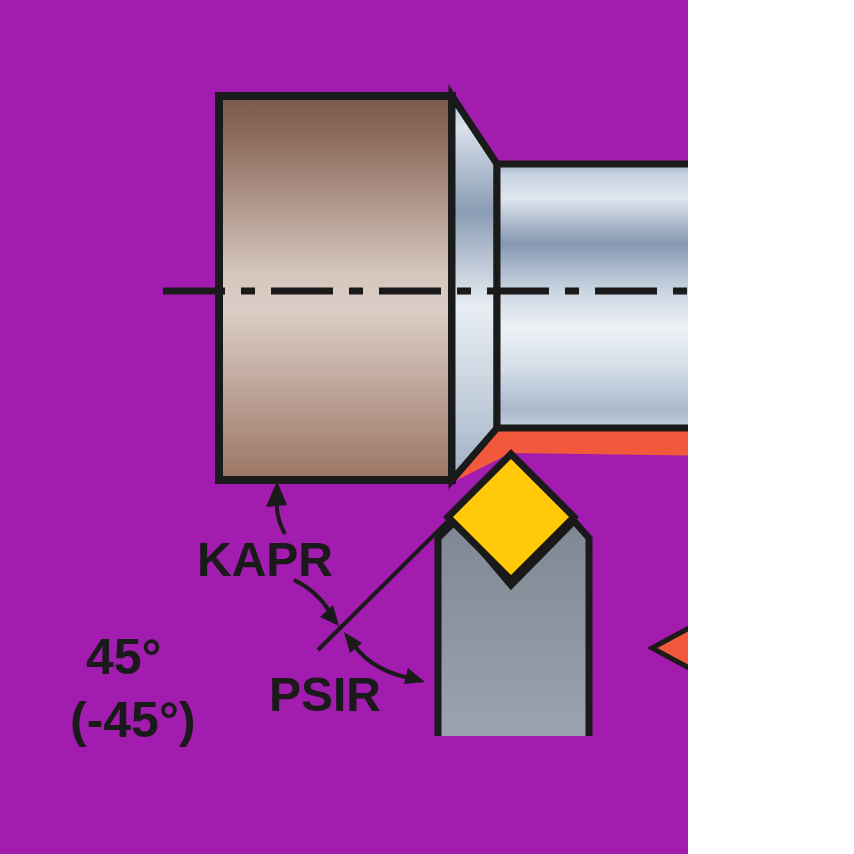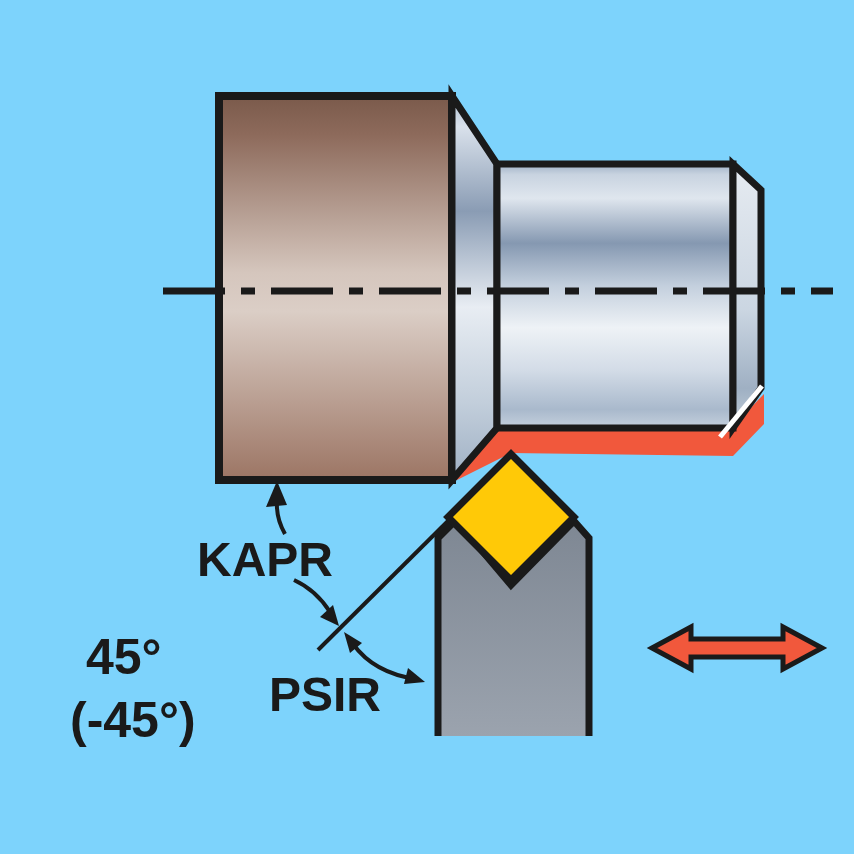--- a/index.html
+++ b/index.html
@@ -1,16 +1,16 @@
 <!DOCTYPE html>
 <html><head>
 <meta charset="utf-8">
 <style>
   html,body{margin:0;padding:0;background:#ffffff;}
-  .canvas{position:relative;width:854px;height:854px;background:#7dd3fc;overflow:hidden;}
+  .canvas{position:relative;width:688px;height:854px;background:#a21caf;overflow:hidden;}
   svg{display:block;}
   .ln{stroke:#1A1A1A;}
   .nofill{fill:none;}
   .lbl{
     font-family:"Liberation Sans","DejaVu Sans",sans-serif;
     font-weight:bold;
     fill:#1A1A1A;
   }
 </style>
 </head>

